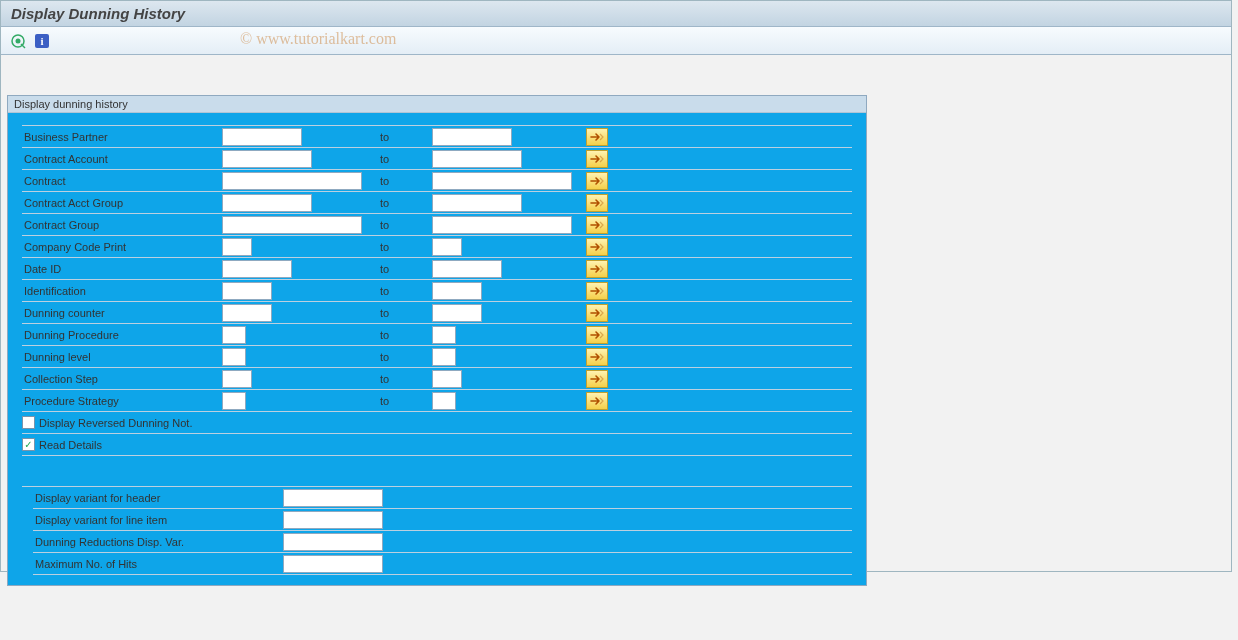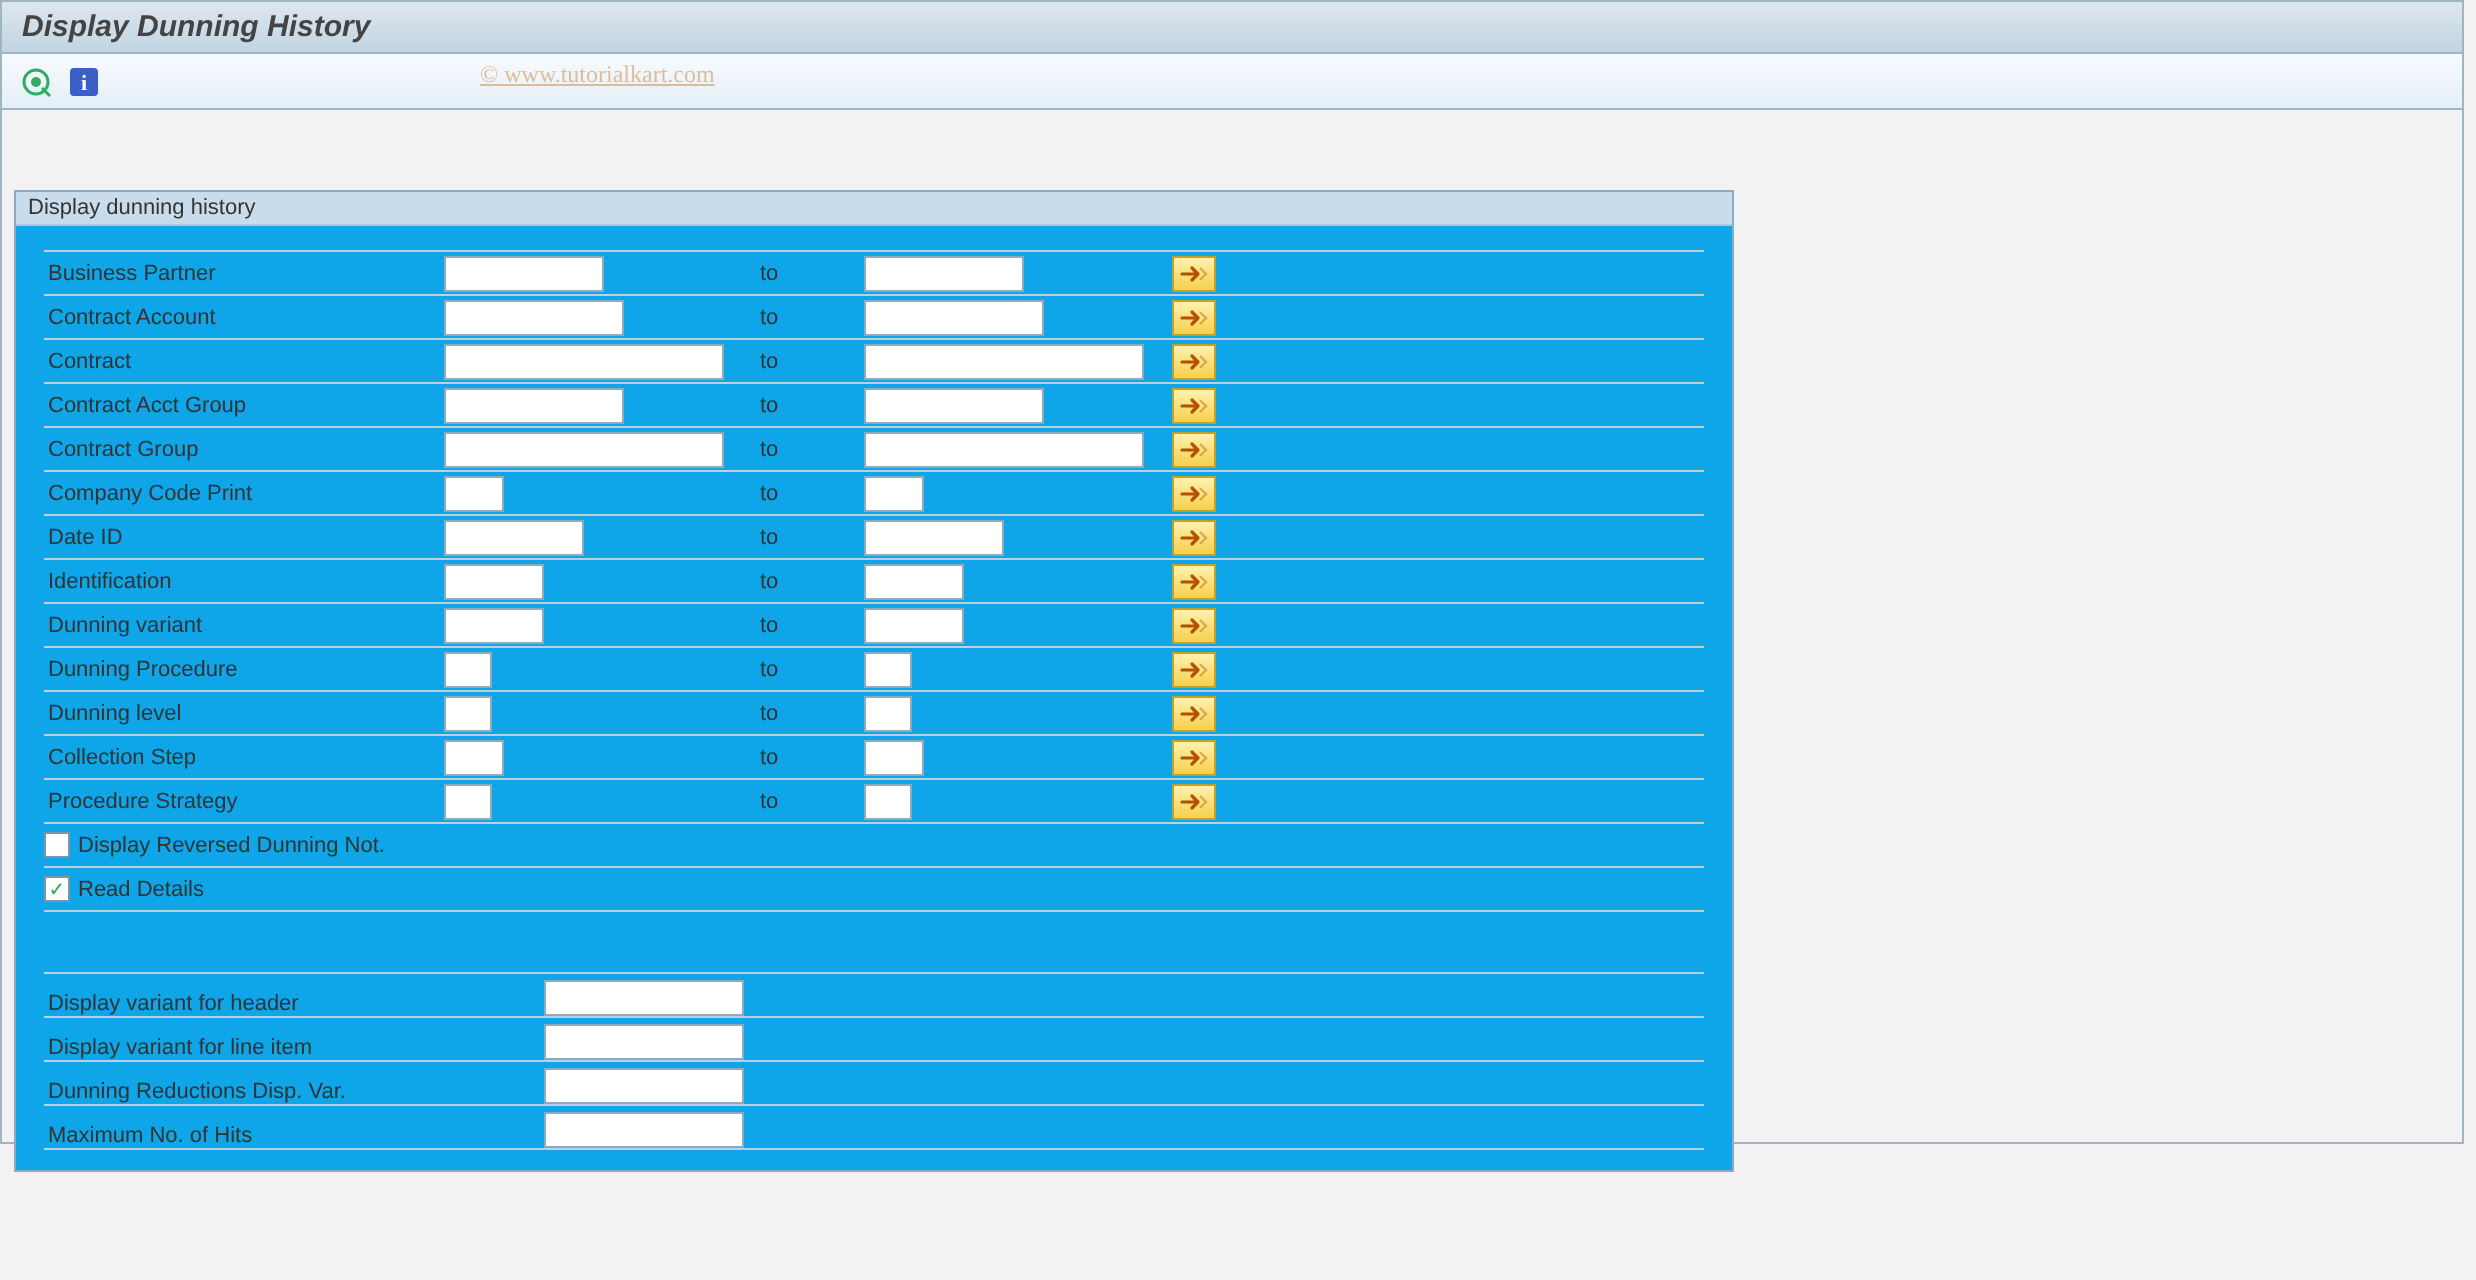--- a/index.html
+++ b/index.html
@@ -35,25 +35,24 @@
   }
   .tb-btn {
     width: 18px; height: 18px;
     display: inline-flex; align-items: center; justify-content: center;
     cursor: pointer;
   }
   .watermark {
     position: absolute;
     left: 240px; top: 30px;
     color: rgba(200,120,40,0.45);
-    font-size: 12px;
+    font-size: 16px;
     font-family: Georgia, serif;
     pointer-events: none;
     z-index: 50;
-    text-decoration: underline;
   }
   .content {
     padding: 40px 6px 6px 6px;
   }
   .groupbox {
     width: 860px;
     border: 1px solid #8fa9c0;
     background: #c9dceb;
     margin-bottom: 0;
   }
@@ -110,22 +109,23 @@
     width: 13px; height: 13px;
     border: 1px solid #7a94ab;
     background: #fff;
     margin-right: 4px;
     display:inline-flex; align-items:center; justify-content:center;
     font-size: 10px; color: #2a5;
     cursor: pointer;
   }
   .section-gap { height: 30px; }
   .row2 {
-    display:flex; align-items:flex-end; height:22px;
+    display:flex; align-items:center; height:22px;
     border-bottom: 1px solid #bcd0e0;
+    margin-left: 11px;
   }
   .row2 .label { width: 250px; }
   .outer-border {
     border: 1px solid #9fb6c0;
     background: #f2f2f2;
     width: 1232px;
     height: 572px;
     margin: 0;
   }
 </style>
@@ -297,21 +297,21 @@
               <div class="btn-cell">
                 <span class="arrow-btn">
                   <svg width="14" height="10" viewBox="0 0 14 10">
                     <path d="M1 5 H9 M6 2 L9 5 L6 8" stroke="#b05000" stroke-width="1.6" fill="none" stroke-linecap="round" stroke-linejoin="round"></path>
                     <path d="M10 2 L13 5 L10 8" stroke="#b05000" stroke-width="1.2" fill="none" opacity="0.4"></path>
                   </svg>
                 </span>
               </div>
             </div>
             <div class="row">
-              <div class="label">Dunning variant</div>
+              <div class="label">Dunning counter</div>
               <div class="from-cell">
                 <input class="sap-inp" style="width: 50px;">
               </div>
               <div class="to-lbl">to</div>
               <div class="to-cell">
                 <input class="sap-inp" style="width: 50px;">
               </div>
               <div class="btn-cell">
                 <span class="arrow-btn">
                   <svg width="14" height="10" viewBox="0 0 14 10">

